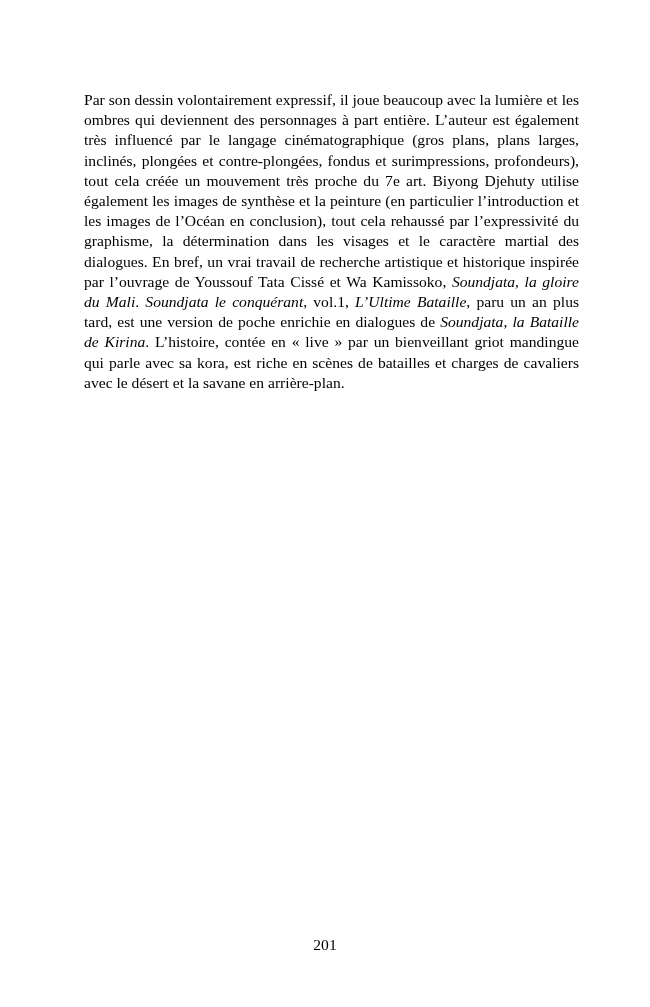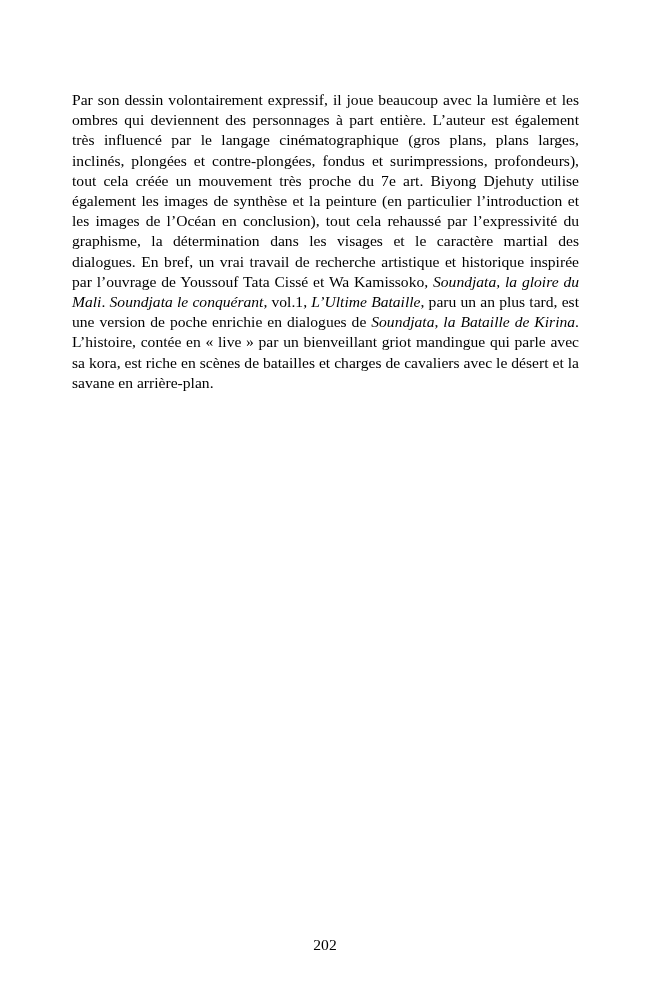--- a/index.html
+++ b/index.html
@@ -11,21 +11,21 @@
     position: relative;
     width: 650px;
     height: 1007px;
     background: #ffffff;
     font-family: "Liberation Serif", "DejaVu Serif", serif;
     color: #000000;
     overflow: hidden;
   }
   .text-block {
     position: absolute;
-    left: 72px;
+    left: 84px;
     right: 71px;
     top: 90px;
   }
   .body-paragraph {
     font-size: 15.6px;
     line-height: 20.2px;
     text-align: justify;
     text-justify: inter-word;
     margin: 0;
   }
@@ -45,15 +45,15 @@
   }
 </style>
 </head>
 <body>
 
 <div class="page">
   <div class="text-block">
     <p class="body-paragraph"><span>Par son dessin volontairement expressif, il joue beaucoup avec la lumière et les ombres qui deviennent des personnages à part entière. L’auteur est également très influencé par le langage cinématographique (gros plans, plans larges, inclinés, plongées et contre-plongées, fondus et surimpressions, profondeurs), tout cela créée un mouvement très proche du 7e art. Biyong Djehuty utilise également les images de synthèse et la peinture (en particulier l’introduction et les images de l’Océan en conclusion), tout cela rehaussé par l’expressivité du graphisme, la détermination dans les visages et le caractère martial des dialogues. En bref, un vrai travail de recherche artistique et historique inspirée par l’ouvrage de Youssouf Tata Cissé et Wa Kamissoko, </span><span class="italic">Soundjata, la gloire du Mali</span><span>. </span><span class="italic">Soundjata le conquérant</span><span>, vol.1, </span><span class="italic">L’Ultime Bataille</span><span>, paru un an plus tard, est une version de poche enrichie en dialogues de </span><span class="italic">Soundjata</span><span>, </span><span class="italic">la Bataille de Kirina</span><span>. L’histoire, contée en « live » par un bienveillant griot mandingue qui parle avec sa kora, est riche en scènes de batailles et charges de cavaliers avec le désert et la savane en arrière-plan.</span></p>
   </div>
   <div class="page-footer">
-    <span class="page-number">202</span>
+    <span class="page-number">201</span>
   </div>
 </div>
 
 </body></html>

